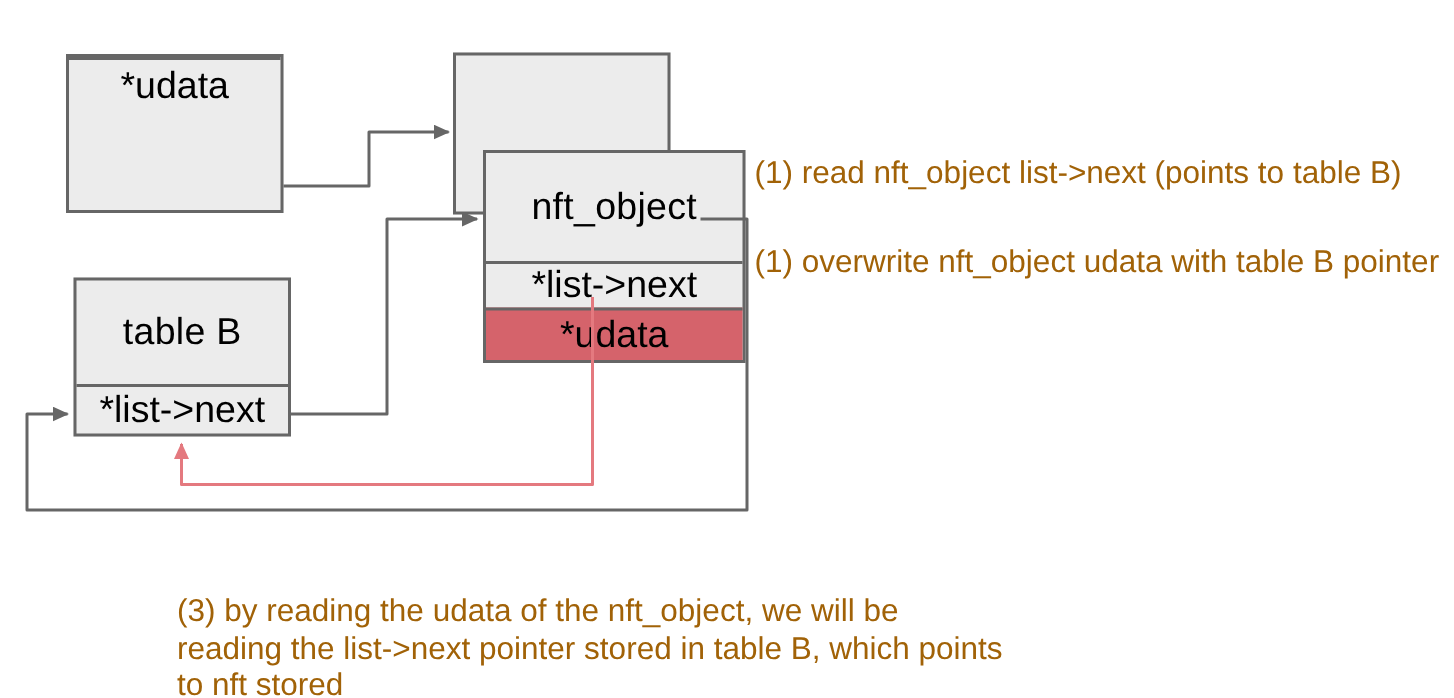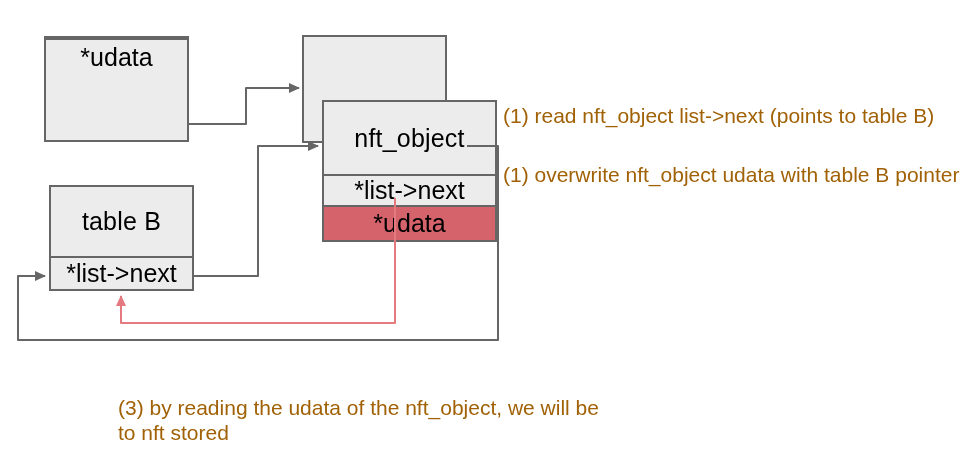--- a/index.html
+++ b/index.html
@@ -76,16 +76,17 @@
 
     <polyline class="arrow-gray" points="467,146 498,146 498,340 18,340 18,276 45,276" marker-end="url(#ah-gray)"></polyline>
 
     <polyline class="arrow-red" points="395,198 395,323 121,323 121,296" marker-end="url(#ah-red)"></polyline>
   </svg>
 
   <div class="ann" id="ann-step1">(1) read nft_object list-&gt;next (points to table B)</div>
   <div class="ann" id="ann-step2">(1) overwrite nft_object udata with table B pointer</div>
   <div class="ann" id="ann-step3">
     <div>(3) by reading the udata of the nft_object, we will be</div>
+    <div>reading the list-&gt;next pointer stored in table B, which points</div>
     <div>to nft stored</div>
   </div>
 
 </div>
 
 </body></html>

